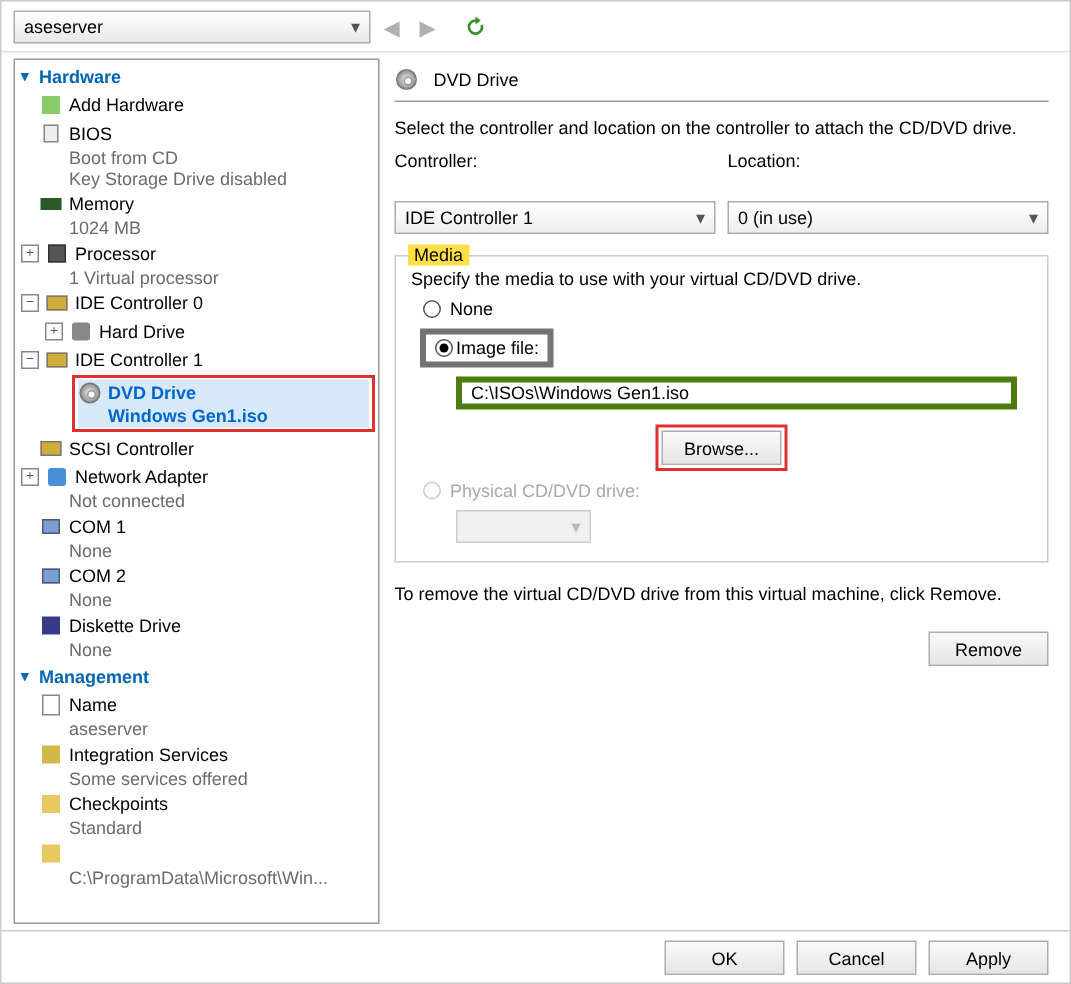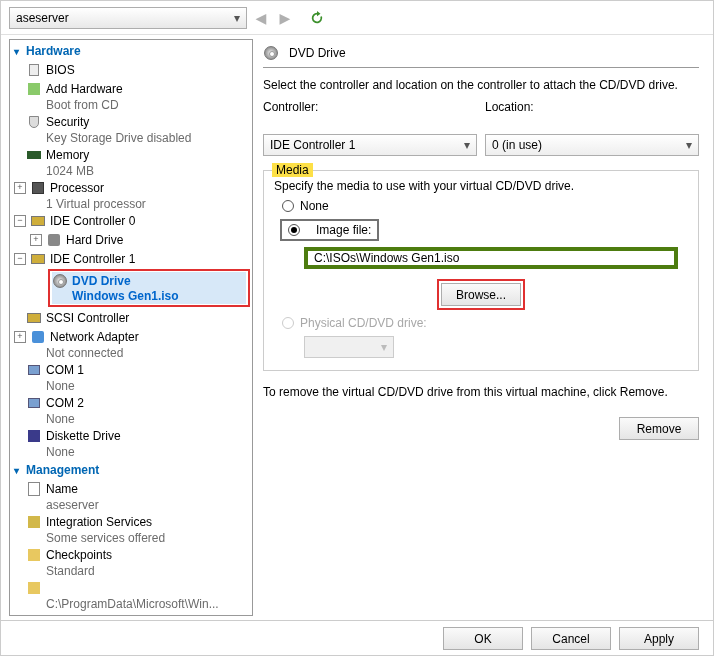--- a/index.html
+++ b/index.html
@@ -33,21 +33,21 @@
 .desc { padding:10px 0 8px 0; color:#000;}
 .row2 { display:flex; gap:8px;}
 .col { flex:1; display:flex; flex-direction:column; gap:20px;}
 .combo { height:22px; border:1px solid #adadad; background:linear-gradient(#fff,#eee); display:flex; align-items:center; padding:0 18px 0 6px; position:relative;}
 .combo::after { content:"▾"; position:absolute; right:6px; color:#555;}
 .fieldset { border:1px solid #ccc; margin-top:14px; padding:8px 10px 12px; position:relative;}
 .fieldset .legend { position:absolute; top:-8px; left:8px; background:#fde047; padding:0 4px;}
 .radio-row { display:flex; align-items:center; gap:6px; margin:6px 0 2px 8px;}
 .radio { width:12px; height:12px; border:1px solid #555; border-radius:50%; display:inline-flex; align-items:center; justify-content:center;}
 .radio.sel::after { content:""; width:6px; height:6px; border-radius:50%; background:#000;}
-.radio-hl { border:2px solid #737373; display:inline-flex; align-items:center; gap:16px; padding:2px 6px 2px 6px;}
+.radio-hl { border:4px solid #737373; display:inline-flex; align-items:center; gap:2px; padding:2px 6px 2px 6px;}
 .textin { border:4px solid #4d7c0f; height:22px; padding:0 6px; margin:6px 0 0 30px; width: calc(100% - 40px); display:flex; align-items:center; background:#fff;}
 .btn { height:23px; padding:0 14px; border:1px solid #adadad; background:linear-gradient(#fafafa,#e5e5e5); display:inline-flex; align-items:center; justify-content:center; cursor:pointer; min-width:80px;}
 .browse-wrap { display:flex; justify-content:center; margin-top:10px;}
 .browse-hl { border:2px solid #e03030; padding:2px;}
 .disabled { color:#a8a8a8;}
 .phys-combo { width:90px; height:22px; border:1px solid #ccc; background:#f0f0f0; margin:6px 0 0 30px; position:relative;}
 .phys-combo::after{content:"▾"; position:absolute; right:6px; top:3px; color:#bbb;}
 .remove-row { display:flex; justify-content:flex-end; margin-top:10px;}
 .footer { height:36px; border-top:1px solid #ccc; display:flex; justify-content:flex-end; align-items:center; gap:8px; padding:0 14px;}
 
@@ -88,44 +88,36 @@
 <div class="main">
   <div class="sidebar">
     <div class="section-hdr">
         <span class="tog">▾</span>
         <span>Hardware</span>
       </div>
 
     <div class="node indent1">
         <div class="node-row">
           <span class="ico">
+            <span class="i-add"></span>
+          </span>
+          <span class="lbl">Add Hardware</span>
+        </div>
+      </div>
+
+    <div class="node indent1">
+        <div class="node-row">
+          <span class="ico">
             <span class="i-bios"></span>
           </span>
           <span class="lbl">BIOS</span>
         </div>
       </div>
-
-    <div class="node indent1">
-        <div class="node-row">
-          <span class="ico">
-            <span class="i-add"></span>
-          </span>
-          <span class="lbl">Add Hardware</span>
-        </div>
-      </div>
     <div class="sub2">Boot from CD</div>
 
-    <div class="node indent1">
-        <div class="node-row">
-          <span class="ico">
-            <span class="i-sec"></span>
-          </span>
-          <span class="lbl">Security</span>
-        </div>
-      </div>
     <div class="sub2">Key Storage Drive disabled</div>
 
     <div class="node indent1">
         <div class="node-row">
           <span class="ico">
             <span class="i-mem"></span>
           </span>
           <span class="lbl">Memory</span>
         </div>
       </div>

